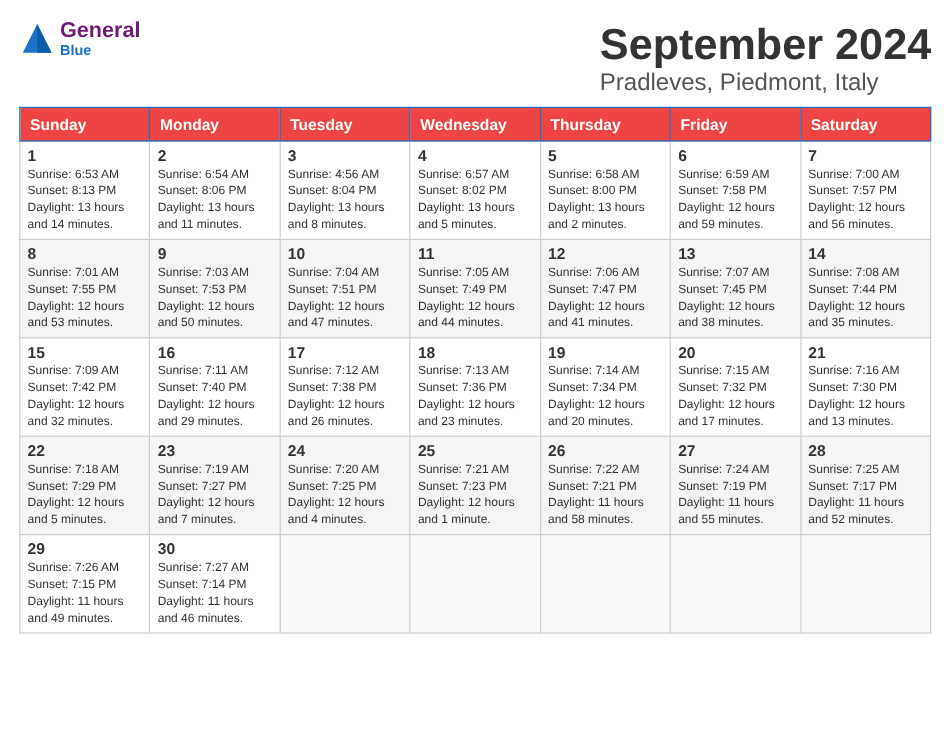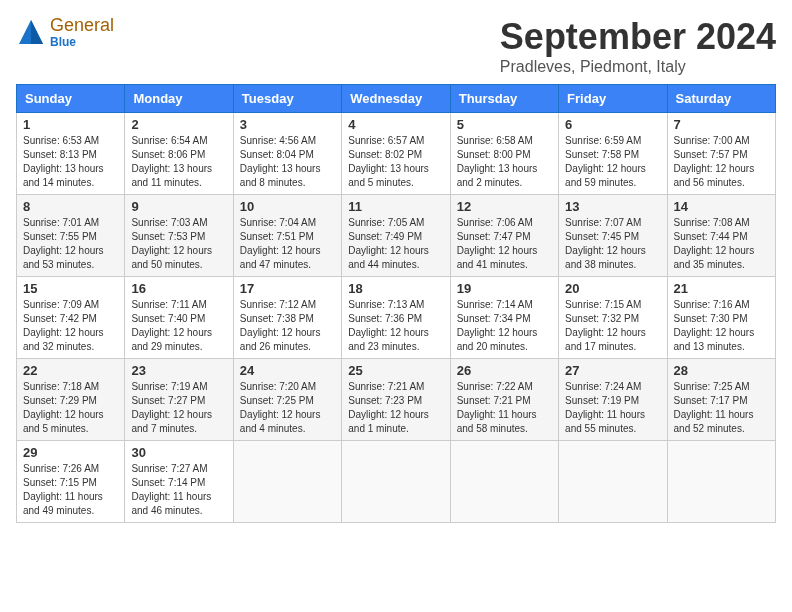--- a/index.html
+++ b/index.html
@@ -21,51 +21,51 @@
       align-items: center;
       gap: 4px;
     }
     .logo-text {
       display: flex;
       flex-direction: column;
       line-height: 1.1;
     }
     .logo-text .general {
       font-size: 18px;
-      font-weight: normal;
-      color: #a16207;
+      font-weight: bold;
+      color: #701a75;
     }
     .logo-text .blue {
       font-size: 12px;
       font-weight: bold;
       color: #1a73c8;
     }
     .logo-icon {
       width: 30px;
       height: 30px;
     }
     .title-section {
       text-align: left;
     }
     .month-title {
       font-size: 36px;
       font-weight: bold;
       color: #333;
     }
     .location {
-      font-size: 16px;
+      font-size: 20px;
       color: #555;
     }
     .calendar {
       width: 100%;
       border-collapse: collapse;
       border: 1px solid #ccc;
     }
     .calendar th {
-      background-color: #3b82f6;
+      background-color: #ef4444;
       color: #fff;
       font-size: 13px;
       font-weight: bold;
       padding: 6px 8px;
       text-align: left;
       border: 1px solid #1a73c8;
     }
     .calendar td {
       border: 1px solid #ccc;
       vertical-align: top;

